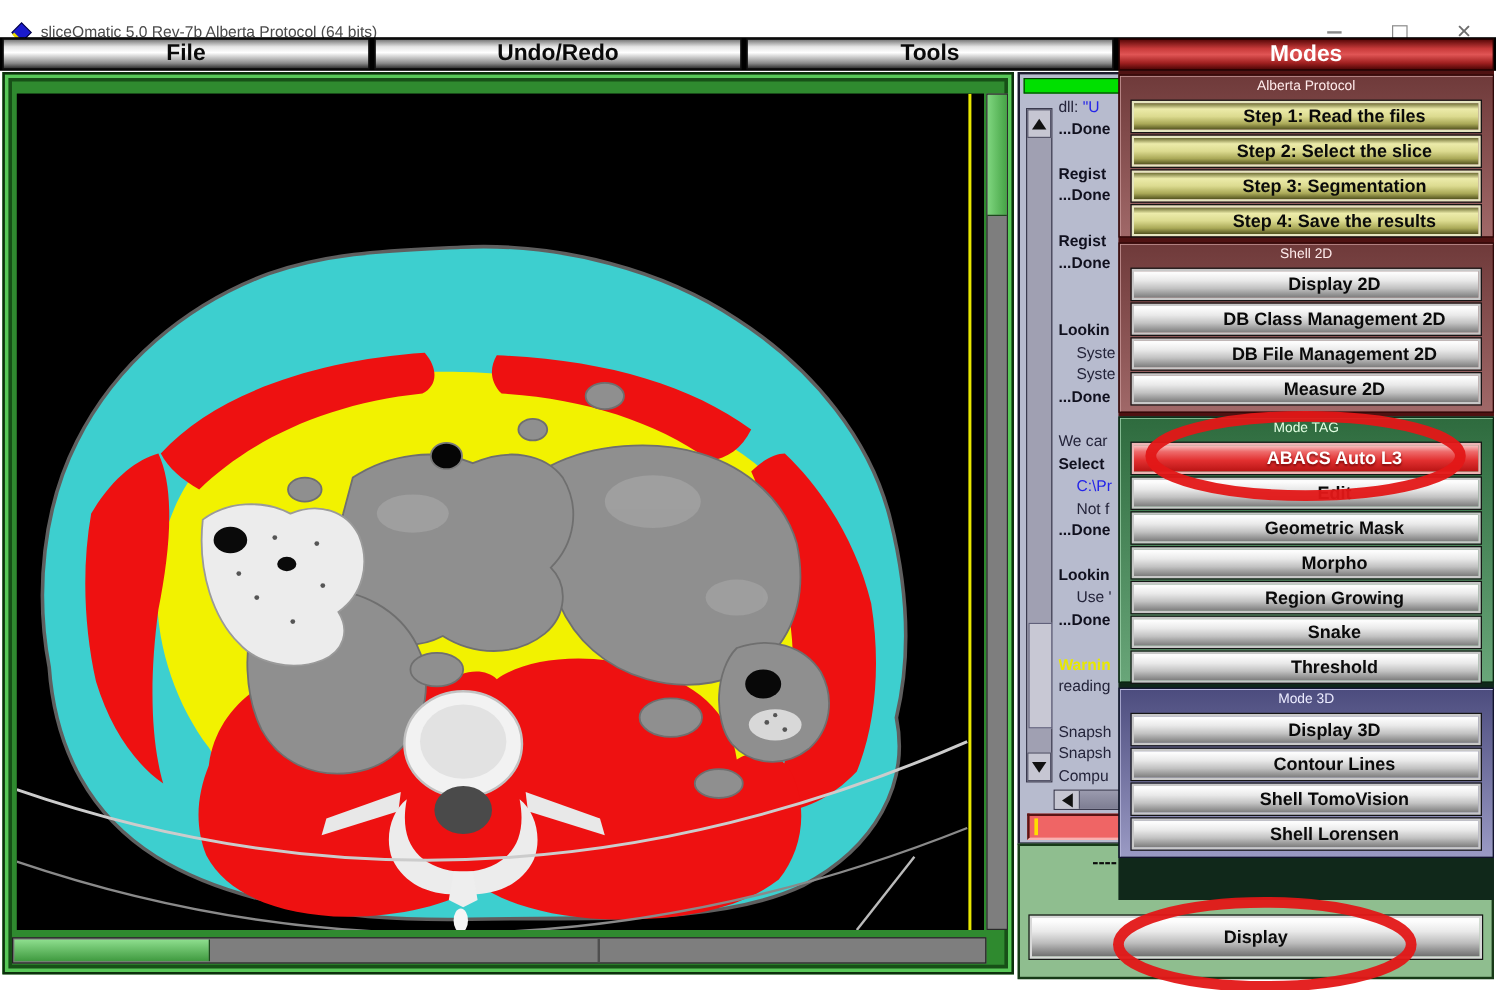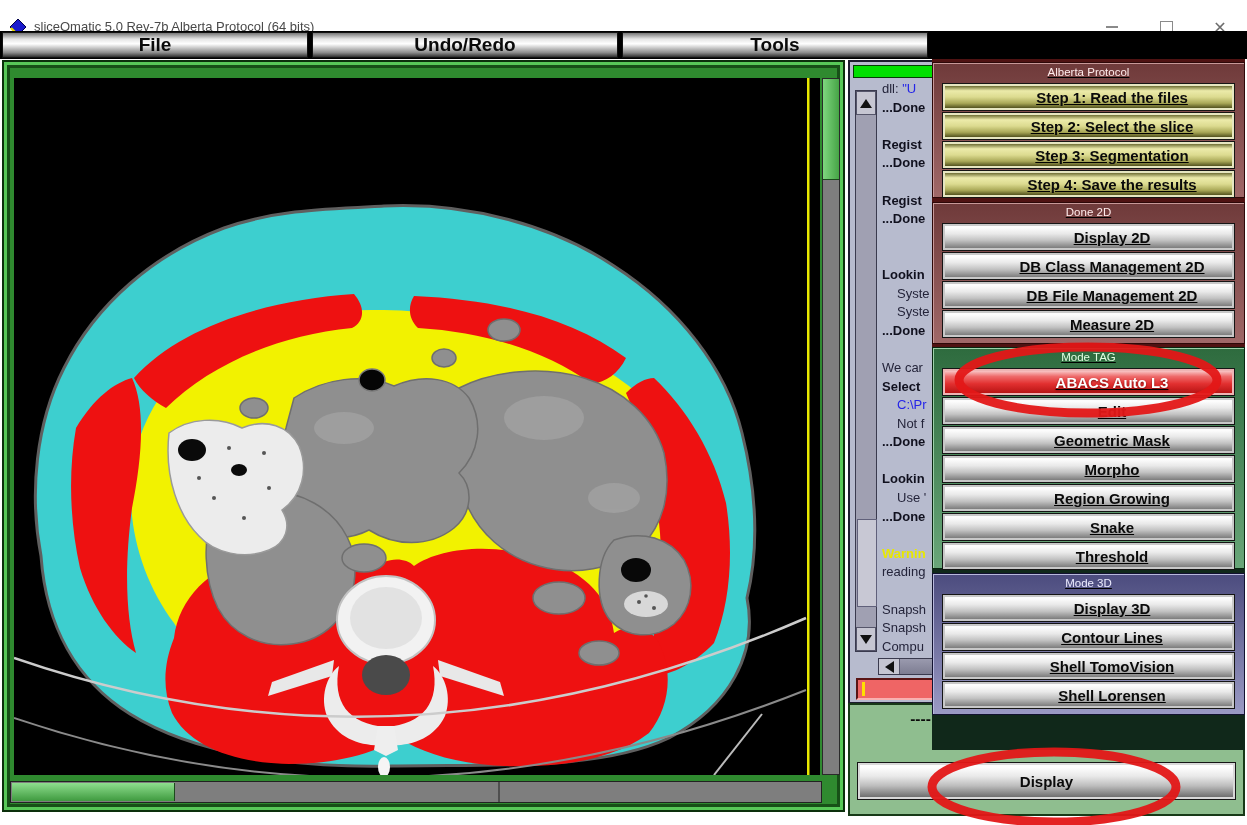--- a/index.html
+++ b/index.html
@@ -64,21 +64,21 @@
       border-color:#5a1414 #f8b0b0 #f8b0b0 #5a1414;box-sizing:border-box;}
   #cmd-cursor{position:absolute;left:4px;top:2px;width:3px;height:14px;background:#ffdf00;}
 
   
   #modespanel{left:932px;top:32px;width:313px;height:686px;z-index:3;}
   #modes-header{left:0;top:0;width:313px;height:27px;box-sizing:border-box;border:1px solid #2a0000;
       background:linear-gradient(180deg,#5a0808 0%,#c83a3a 30%,#e05555 50%,#a02020 78%,#4a0505 100%);
       display:flex;align-items:center;justify-content:center;font-size:19px;font-weight:bold;color:#fff;}
   #backing-red{left:0;top:27px;width:313px;height:288px;background:#4f1212;}
   #backing-dark{left:0;top:315px;width:313px;height:403px;background:#10281a;}
-  .group{left:0;width:313px;box-sizing:border-box;padding:2px 9px 0 9px;text-decoration:underline;}
+  .group{left:0;width:313px;box-sizing:border-box;padding:2px 9px 0 9px;}
   .group-label{text-align:center;font-size:11.5px;height:16px;line-height:15px;}
   .theme-maroon{background:linear-gradient(180deg,#6f3a3a,#a06868);border:1px solid #2d0808;
       box-shadow:inset 1px 1px 0 #c89898;}
   .theme-maroon .group-label{color:#ffecec;}
   .theme-green{background:linear-gradient(180deg,#2e6b3e,#69a679);border:1px solid #08260f;
       box-shadow:inset 1px 1px 0 #9cd0a8;}
   .theme-green .group-label{color:#e2ffe2;}
   .theme-blue{background:linear-gradient(180deg,#4c4c7e,#9a9ac4);border:1px solid #121230;
       box-shadow:inset 1px 1px 0 #b8b8dc;}
   .theme-blue .group-label{color:#ecECff;}
@@ -281,30 +281,31 @@
     <div class="htrack"></div>
   </div>
   <div class="abs" id="cmd-input">
     <div id="cmd-cursor"></div>
   </div>
 </div>
 
 <div class="abs" id="modespanel">
   <div class="abs" id="backing-red"></div>
   <div class="abs" id="backing-dark"></div>
+  <div class="abs" id="modes-header">Modes</div>
   <div id="modes-groups">
       <div class="abs group theme-maroon" id="group-0">
         <div class="group-label">Alberta Protocol</div>
         <div class="mode-btn btn-khaki">Step 1: Read the files</div>
         <div class="mode-btn btn-khaki">Step 2: Select the slice</div>
         <div class="mode-btn btn-khaki">Step 3: Segmentation</div>
         <div class="mode-btn btn-khaki">Step 4: Save the results</div>
       </div>
       <div class="abs group theme-maroon" id="group-1">
-        <div class="group-label">Done 2D</div>
+        <div class="group-label">Shell 2D</div>
         <div class="mode-btn btn-gray">Display 2D</div>
         <div class="mode-btn btn-gray">DB Class Management 2D</div>
         <div class="mode-btn btn-gray">DB File Management 2D</div>
         <div class="mode-btn btn-gray">Measure 2D</div>
       </div>
       <div class="abs group theme-green" id="group-2">
         <div class="group-label">Mode TAG</div>
         <div class="mode-btn btn-red">ABACS Auto L3</div>
         <div class="mode-btn btn-gray">Edit</div>
         <div class="mode-btn btn-gray">Geometric Mask</div>

